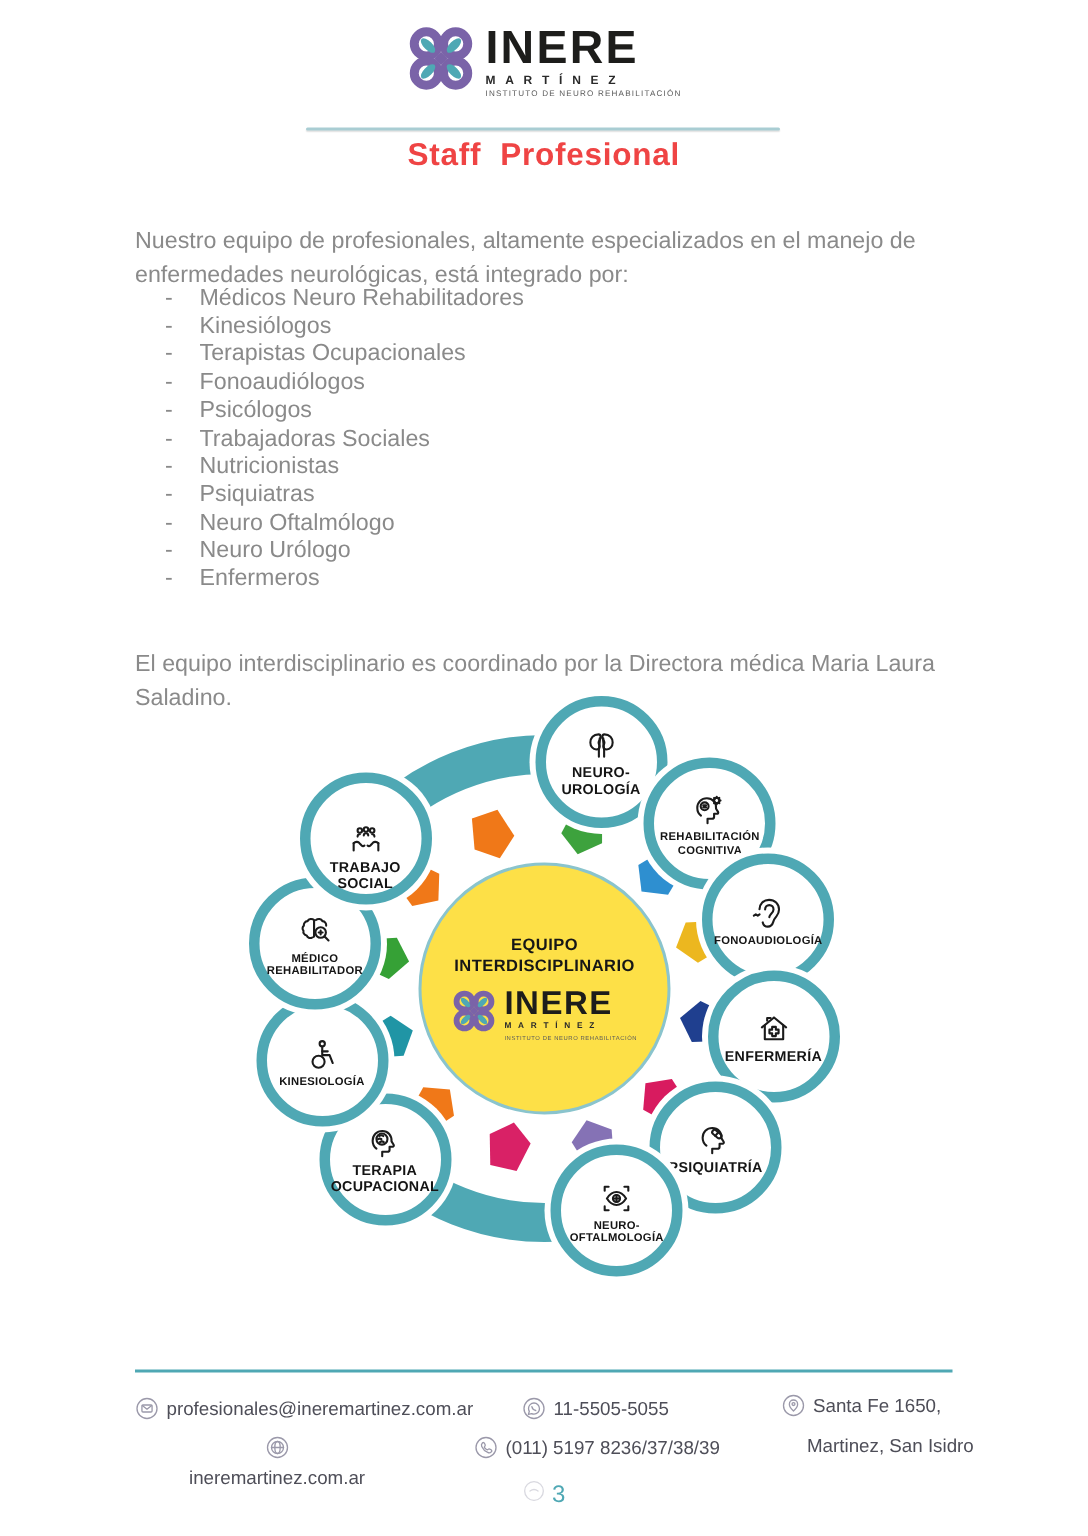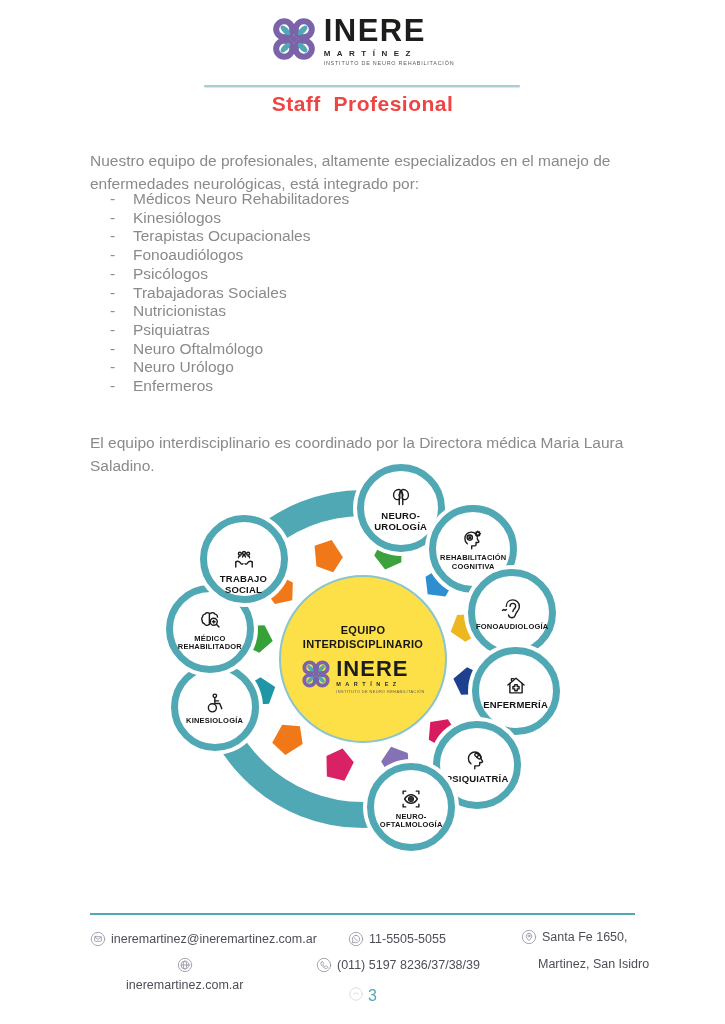--- a/index.html
+++ b/index.html
@@ -234,20 +234,29 @@
           </svg></span>
         <span class="spec-label" style="font-size:7.5px">NEURO-
 OFTALMOLOGÍA</span>
       </div>
       <svg class="spoke-arrow" style="left:157.7px;top:287.2px" width="36" height="36" viewBox="0 0 36 36">
         <polygon points="18,2 32,13 27,33 9,33 4,13" fill="#D92166" transform="rotate(373 18 18)"></polygon>
       </svg>
       <svg class="spoke-arrow" style="left:108.3px;top:261.0px" width="36" height="36" viewBox="0 0 36 36">
         <polygon points="18,2 32,13 27,33 9,33 4,13" fill="#F07818" transform="rotate(403 18 18)"></polygon>
       </svg>
+      <div class="spec-circle" style="left: 49.6px; top: 270.1px;">
+        <span class="spec-icon"><svg viewBox="0 0 32 32" width="28" height="28" fill="none" stroke="#1b1b1b" stroke-width="1.6" stroke-linecap="round" stroke-linejoin="round">
+            <path d="M13.5 26v-3.3h4c1 0 1.6-.6 1.6-1.6v-2.3h2.3c.8 0 1.2-.8.8-1.5l-1.6-2.5c.3-4.6-2.7-7.9-7-7.9-4.3 0-7.4 3.2-7.4 7.4 0 2.7 1.2 4.7 2.9 6"></path>
+            <circle cx="13.3" cy="13" r="4.2"></circle>
+            <path d="M11.3 10.7c1-.8 2-.8 3 0M10.3 13.1c.8-.6 1.8-.6 2.6 0M11.8 15.3c.9-.7 2-.7 2.9 0"></path>
+          </svg></span>
+        <span class="spec-label" style="font-size:9.5px">TERAPIA
+OCUPACIONAL</span>
+      </div>
       <svg class="spoke-arrow" style="left:79.3px;top:215.4px" width="36" height="36" viewBox="0 0 36 36">
         <polygon points="18,2 32,13 27,33 9,33 4,13" fill="#2095A5" transform="rotate(432 18 18)"></polygon>
       </svg>
       <div class="spec-circle" style="left: 7.6px; top: 204.2px;">
         <span class="spec-icon"><svg viewBox="0 0 32 32" width="28" height="28" fill="none" stroke="#1b1b1b" stroke-width="1.6" stroke-linecap="round" stroke-linejoin="round">
             <circle cx="13" cy="21.5" r="4.6"></circle>
             <circle cx="15.8" cy="7.8" r="2"></circle>
             <path d="M15.8 10.3v6.2h5.6l2.4 6"></path>
             <path d="M15.8 13.6h4.2"></path>
           </svg></span>
@@ -286,21 +295,21 @@
     </div>
 
   <div class="footer-rule"></div>
 
   <div class="f-item" style="left:90px;top:931px;">
     <span class="ficon" id="ic-mail"><svg width="16" height="16" viewBox="0 0 18 18" fill="none" stroke="#9b99aa" stroke-width="1" stroke-linecap="round" stroke-linejoin="round">
           <circle cx="9" cy="9" r="7.5"></circle>
           <rect x="5.2" y="6.4" width="7.6" height="5.2" rx="0.8"></rect>
           <path d="M5.5 6.8L9 9.5l3.5-2.7"></path>
         </svg></span>
-    <span>ineremartinez@ineremartinez.com.ar</span>
+    <span>profesionales@ineremartinez.com.ar</span>
   </div>
   <div class="f-item" style="left:126px;top:957px;flex-direction:column;">
     <span class="ficon" id="ic-web"><svg width="16" height="16" viewBox="0 0 18 18" fill="none" stroke="#9b99aa" stroke-width="1" stroke-linecap="round" stroke-linejoin="round">
           <circle cx="9" cy="9" r="7.5"></circle>
           <circle cx="9" cy="9" r="4.5"></circle>
           <ellipse cx="9" cy="9" rx="2" ry="4.5"></ellipse>
           <path d="M4.5 9h9"></path>
         </svg></span>
     <span>ineremartinez.com.ar</span>
   </div>

